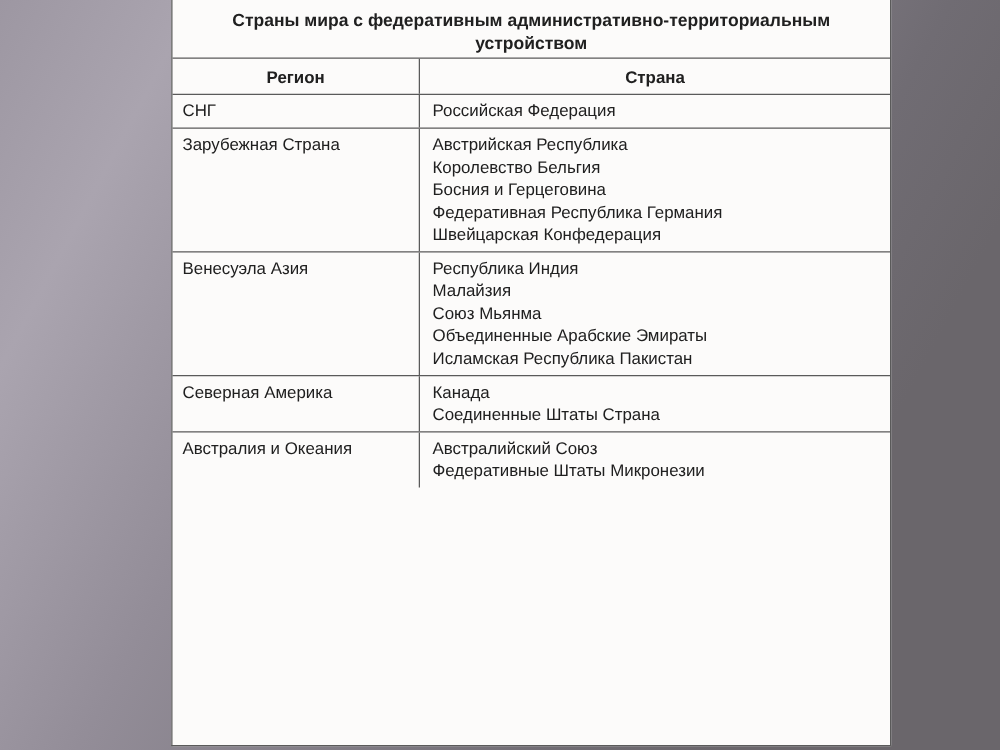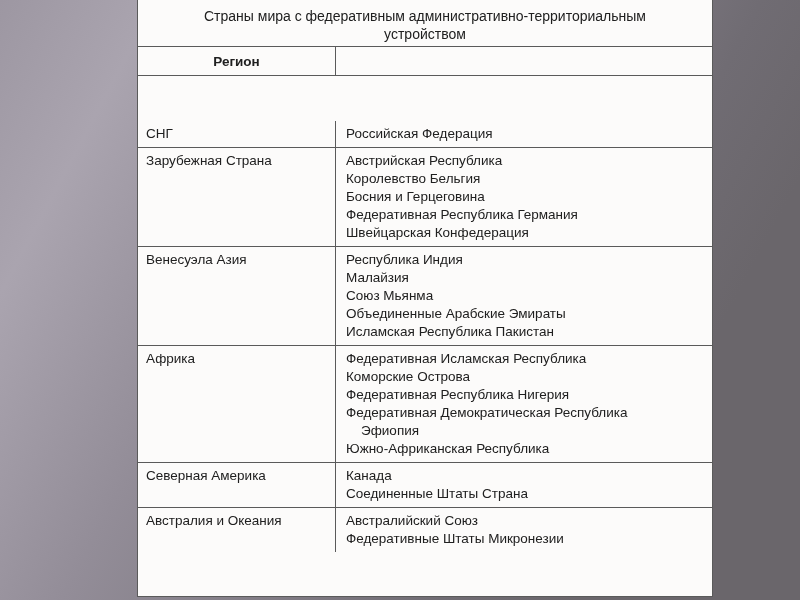--- a/index.html
+++ b/index.html
@@ -34,21 +34,21 @@
     border-top: none;
     color: #202020;
     display: flex;
     flex-direction: column;
   }
   .title {
     box-sizing: border-box;
     height: 47px;
     padding: 7px 40px 0 40px;
     text-align: center;
-    font-weight: normal;
+    font-weight: bold;
     font-size: 14px;
     line-height: 18px;
     border-bottom: 1px solid #5a5a5a;
   }
   .thead {
     display: flex;
     box-sizing: border-box;
     height: 29px;
     border-bottom: 1px solid #5a5a5a;
     font-weight: bold;
@@ -62,21 +62,20 @@
   }
   .hcell.region-h {
     width: 198px;
     border-right: 1px solid #5a5a5a;
   }
   .hcell.country-h { flex: 1; }
   .tbody {
     flex: 1;
     display: flex;
     flex-direction: column;
-    justify-content: center;
   }
   .trow {
     display: flex;
     border-bottom: 1px solid #5a5a5a;
   }
   .trow:last-child { border-bottom: none; }
   .cell {
     box-sizing: border-box;
     font-size: 13.5px;
     line-height: 18px;
@@ -93,20 +92,21 @@
   }
 </style>
 </head>
 <body>
 
 <div class="stage">
   <div class="sheet">
     <div class="title">Страны мира с федеративным административно-территориальным устройством</div>
     <div class="thead">
       <div class="hcell region-h">Регион</div>
+      <div class="hcell country-h">Страна</div>
     </div>
     <div class="tbody">
         <div class="trow">
           <div class="cell region">СНГ</div>
           <div class="cell country">Российская Федерация</div>
         </div>
         <div class="trow">
           <div class="cell region">Зарубежная Страна</div>
           <div class="cell country">Австрийская Республика
 Королевство Бельгия
@@ -116,29 +116,20 @@
         </div>
         <div class="trow">
           <div class="cell region">Венесуэла Азия</div>
           <div class="cell country">Республика Индия
 Малайзия
 Союз Мьянма
 Объединенные Арабские Эмираты
 Исламская Республика Пакистан</div>
         </div>
         <div class="trow">
-          <div class="cell region">Африка</div>
-          <div class="cell country">Федеративная Исламская Республика
-Коморские Острова
-Федеративная Республика Нигерия
-Федеративная Демократическая Республика
-    Эфиопия
-Южно-Африканская Республика</div>
-        </div>
-        <div class="trow">
           <div class="cell region">Северная Америка</div>
           <div class="cell country">Канада
 Соединенные Штаты Страна</div>
         </div>
         <div class="trow">
           <div class="cell region">Австралия и Океания</div>
           <div class="cell country">Австралийский Союз
 Федеративные Штаты Микронезии</div>
         </div>
       </div>

